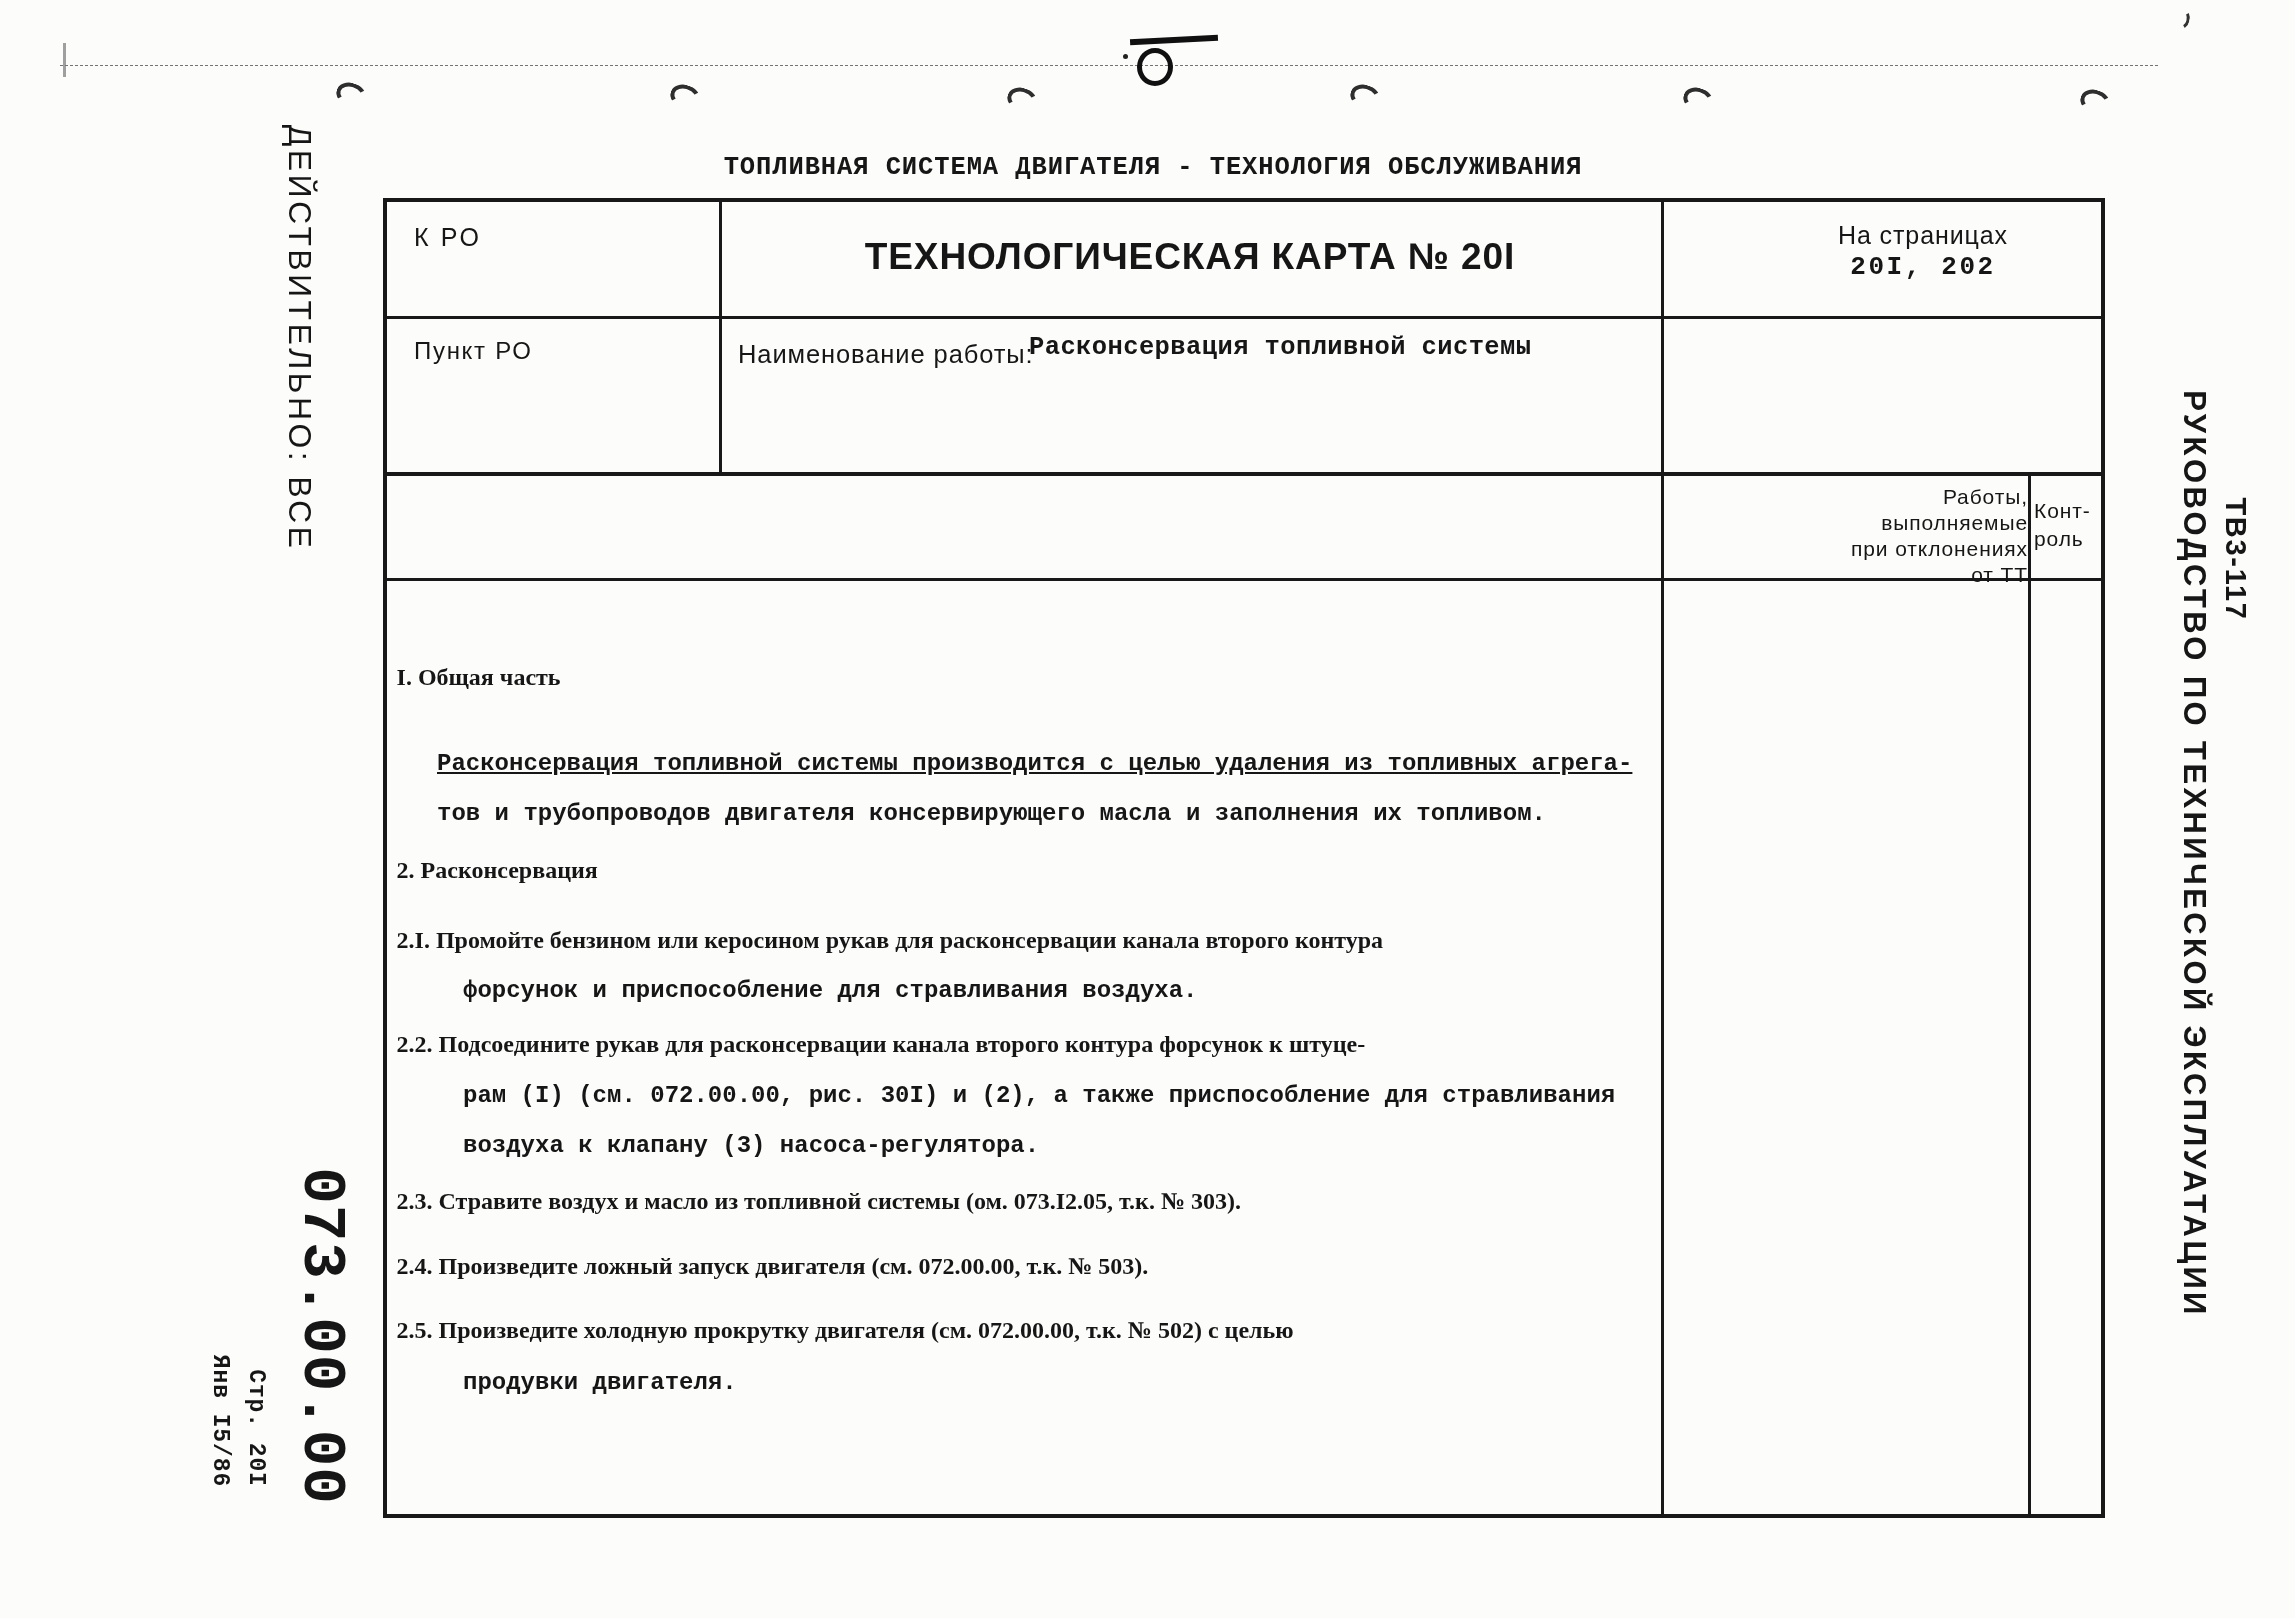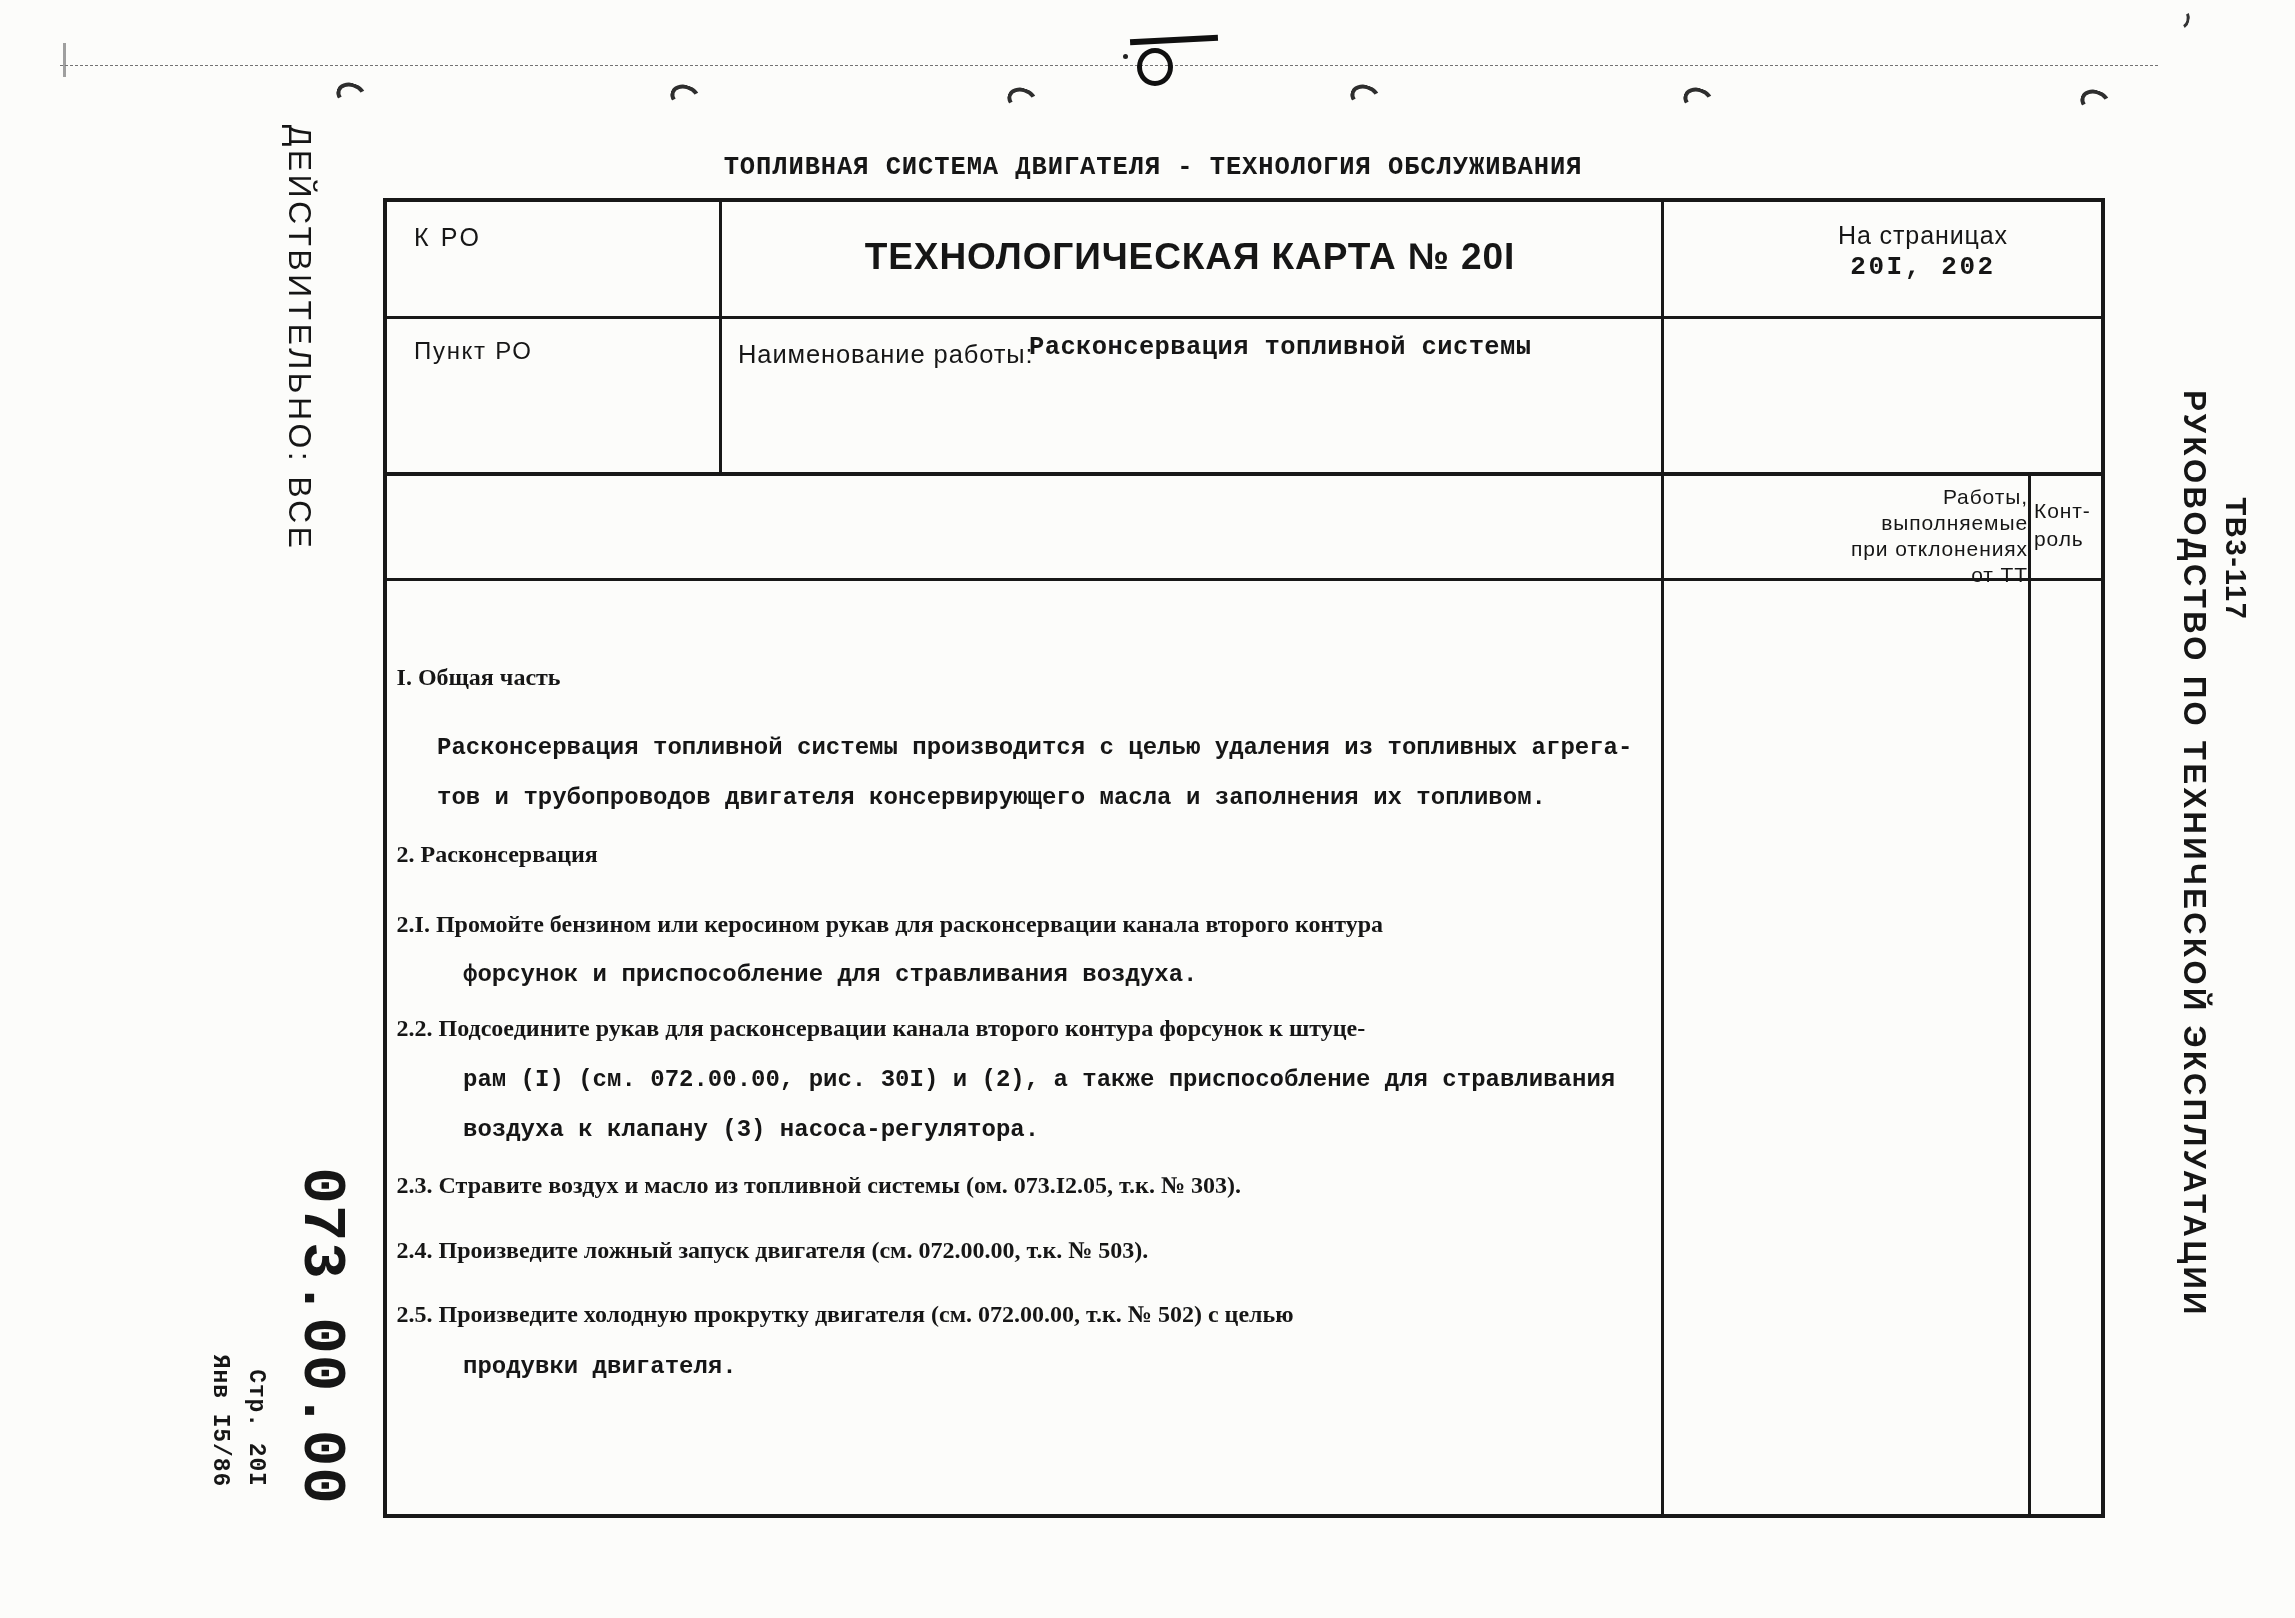--- a/index.html
+++ b/index.html
@@ -100,21 +100,21 @@
     <div>при отклонениях</div>
     <div>от ТТ</div>
   </div>
   <div class="abs sans col3h">
     <div>Конт-</div>
     <div>роль</div>
   </div>
 
   <div class="abs mono bodytxt">
     <div class="l0" style="margin-top:25.5px;">I. Общая часть</div>
-    <div class="l1" style="margin-top:33px;">Расконсервация топливной системы производится с целью удаления из топливных агрега-</div>
+    <div class="l1" style="margin-top:49px;text-decoration:underline;">Расконсервация топливной системы производится с целью удаления из топливных агрега-</div>
     <div class="l1" style="margin-top:13.6px;">тов и трубопроводов двигателя консервирующего масла и заполнения их топливом.</div>
     <div class="l0" style="margin-top:19.6px;">2. Расконсервация</div>
     <div class="l0" style="margin-top:33px;">2.I. Промойте бензином или керосином рукав для расконсервации канала второго контура</div>
     <div class="l2" style="margin-top:13.6px;">форсунок и приспособление для стравливания воздуха.</div>
     <div class="l0" style="margin-top:17px;">2.2. Подсоедините рукав для расконсервации канала второго контура форсунок к штуце-</div>
     <div class="l2" style="margin-top:13.6px;">рам (I) (см. 072.00.00, рис. 30I) и (2), а также приспособление для стравливания</div>
     <div class="l2" style="margin-top:13.6px;">воздуха к клапану (3) насоса-регулятора.</div>
     <div class="l0" style="margin-top:18.7px;">2.3. Стравите воздух и масло из топливной системы (ом. 073.I2.05, т.к. № 303).</div>
     <div class="l0" style="margin-top:28px;">2.4. Произведите ложный запуск двигателя (см. 072.00.00, т.к. № 503).</div>
     <div class="l0" style="margin-top:27px;">2.5. Произведите холодную прокрутку двигателя (см. 072.00.00, т.к. № 502) с целью</div>

